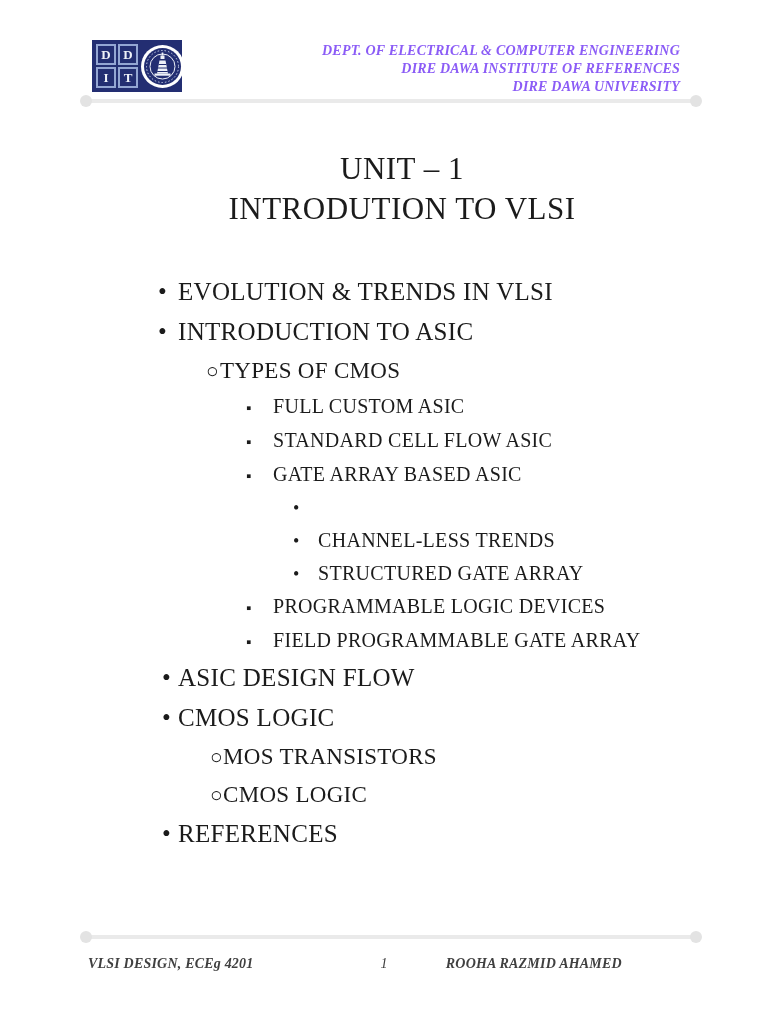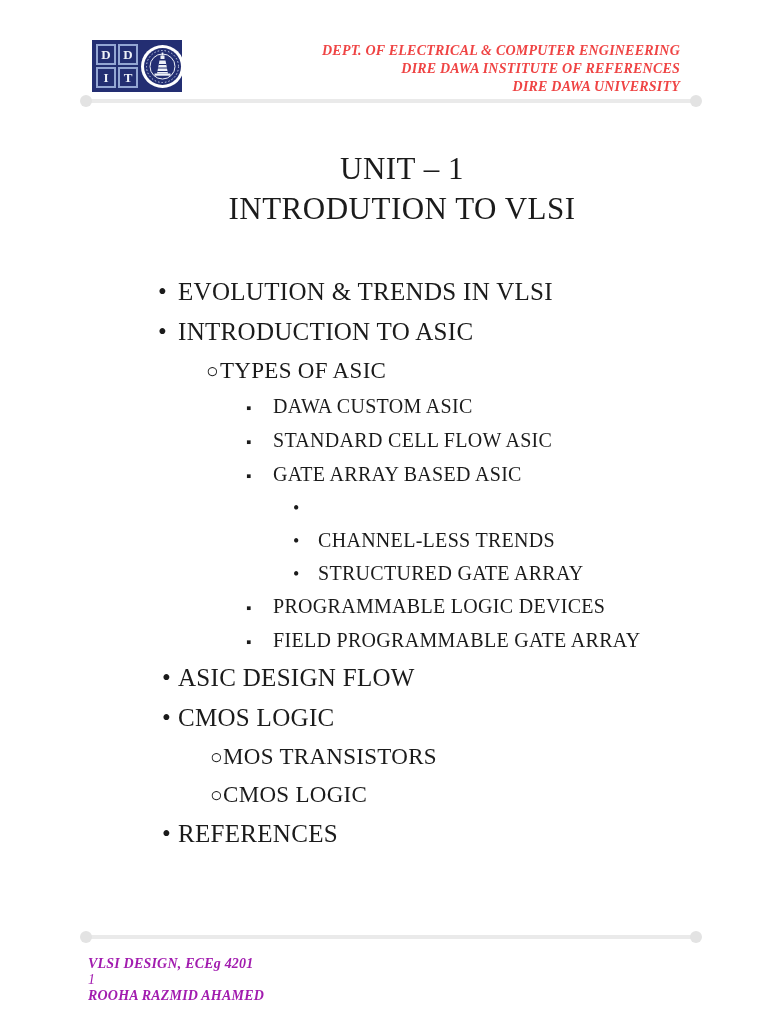--- a/index.html
+++ b/index.html
@@ -18,21 +18,21 @@
     display:flex; justify-content:space-between; align-items:flex-start; }
 
   .logo { width:90px; height:52px; background:#232e72; display:flex;
     align-items:center; padding:3px 2px 3px 4px; }
   .logo-grid { display:grid; grid-template-columns:20px 20px; grid-template-rows:21px 21px; gap:2px; }
   .logo-cell { border:2px solid #94a6d3; color:#eef1f8; font-size:13px; font-weight:bold;
     display:flex; align-items:center; justify-content:center; line-height:1; }
   .logo-seal { width:45px; height:45px; margin-left:2px; flex:0 0 auto; }
 
   .header-text { text-align:right; font-style:italic; font-weight:bold;
-    font-size:14px; line-height:18px; color:#ef4444; letter-spacing:0.2px; padding-top:2px; }
+    font-size:14px; line-height:18px; color:#8b5cf6; letter-spacing:0.2px; padding-top:2px; }
 
   
   .divider { position:absolute; left:85px; width:612px; height:4px;
     background:#eaeaea; border-radius:2px; }
   .divider::before, .divider::after { content:""; position:absolute; top:-4px;
     width:12px; height:12px; border-radius:50%; background:#e3e3e3; }
   .divider::before { left:-5px; }
   .divider::after  { right:-5px; }
   .divider-top    { top:99px;  }
   .divider-bottom { top:935px; }
@@ -60,21 +60,21 @@
   .l3 .bullet { width:27px; font-size:15px; }
 
   .l4 { font-size:20px; line-height:32px; padding-left:205px; }
   .l4 .bullet { width:25px; font-size:18px; }
 
   .outline .label { letter-spacing:0.3px; }
 
   
   .footer { position:absolute; top:956px; left:88px; right:88px;
     display:flex; align-items:baseline;
-    font-size:14px; font-style:italic; font-weight:bold; color:#a21caf; letter-spacing:0.2px;flex-direction:column; }
+    font-size:14px; font-style:italic; font-weight:bold; color:#404040; letter-spacing:0.2px; }
   .footer .f-left  { flex:1; text-align:left; }
   .footer .f-page  { flex:0 0 auto; text-align:center; font-weight:normal; }
   .footer .f-right { flex:1; text-align:center; }
 </style>
 </head>
 <body>
 
 <div class="page">
 
   <div class="header">
@@ -117,25 +117,25 @@
     <li class="l1">
       <span class="bullet">•</span>
       <span class="label">EVOLUTION &amp; TRENDS IN VLSI</span>
     </li>
     <li class="l1">
       <span class="bullet">•</span>
       <span class="label">INTRODUCTION TO ASIC</span>
     </li>
     <li class="l2">
       <span class="bullet">○</span>
-      <span class="label">TYPES OF ASIC</span>
+      <span class="label">TYPES OF CMOS</span>
     </li>
     <li class="l3">
       <span class="bullet">▪</span>
-      <span class="label">DAWA CUSTOM ASIC</span>
+      <span class="label">FULL CUSTOM ASIC</span>
     </li>
     <li class="l3">
       <span class="bullet">▪</span>
       <span class="label">STANDARD CELL FLOW ASIC</span>
     </li>
     <li class="l3">
       <span class="bullet">▪</span>
       <span class="label">GATE ARRAY BASED ASIC</span>
     </li>
     <li class="l4">

